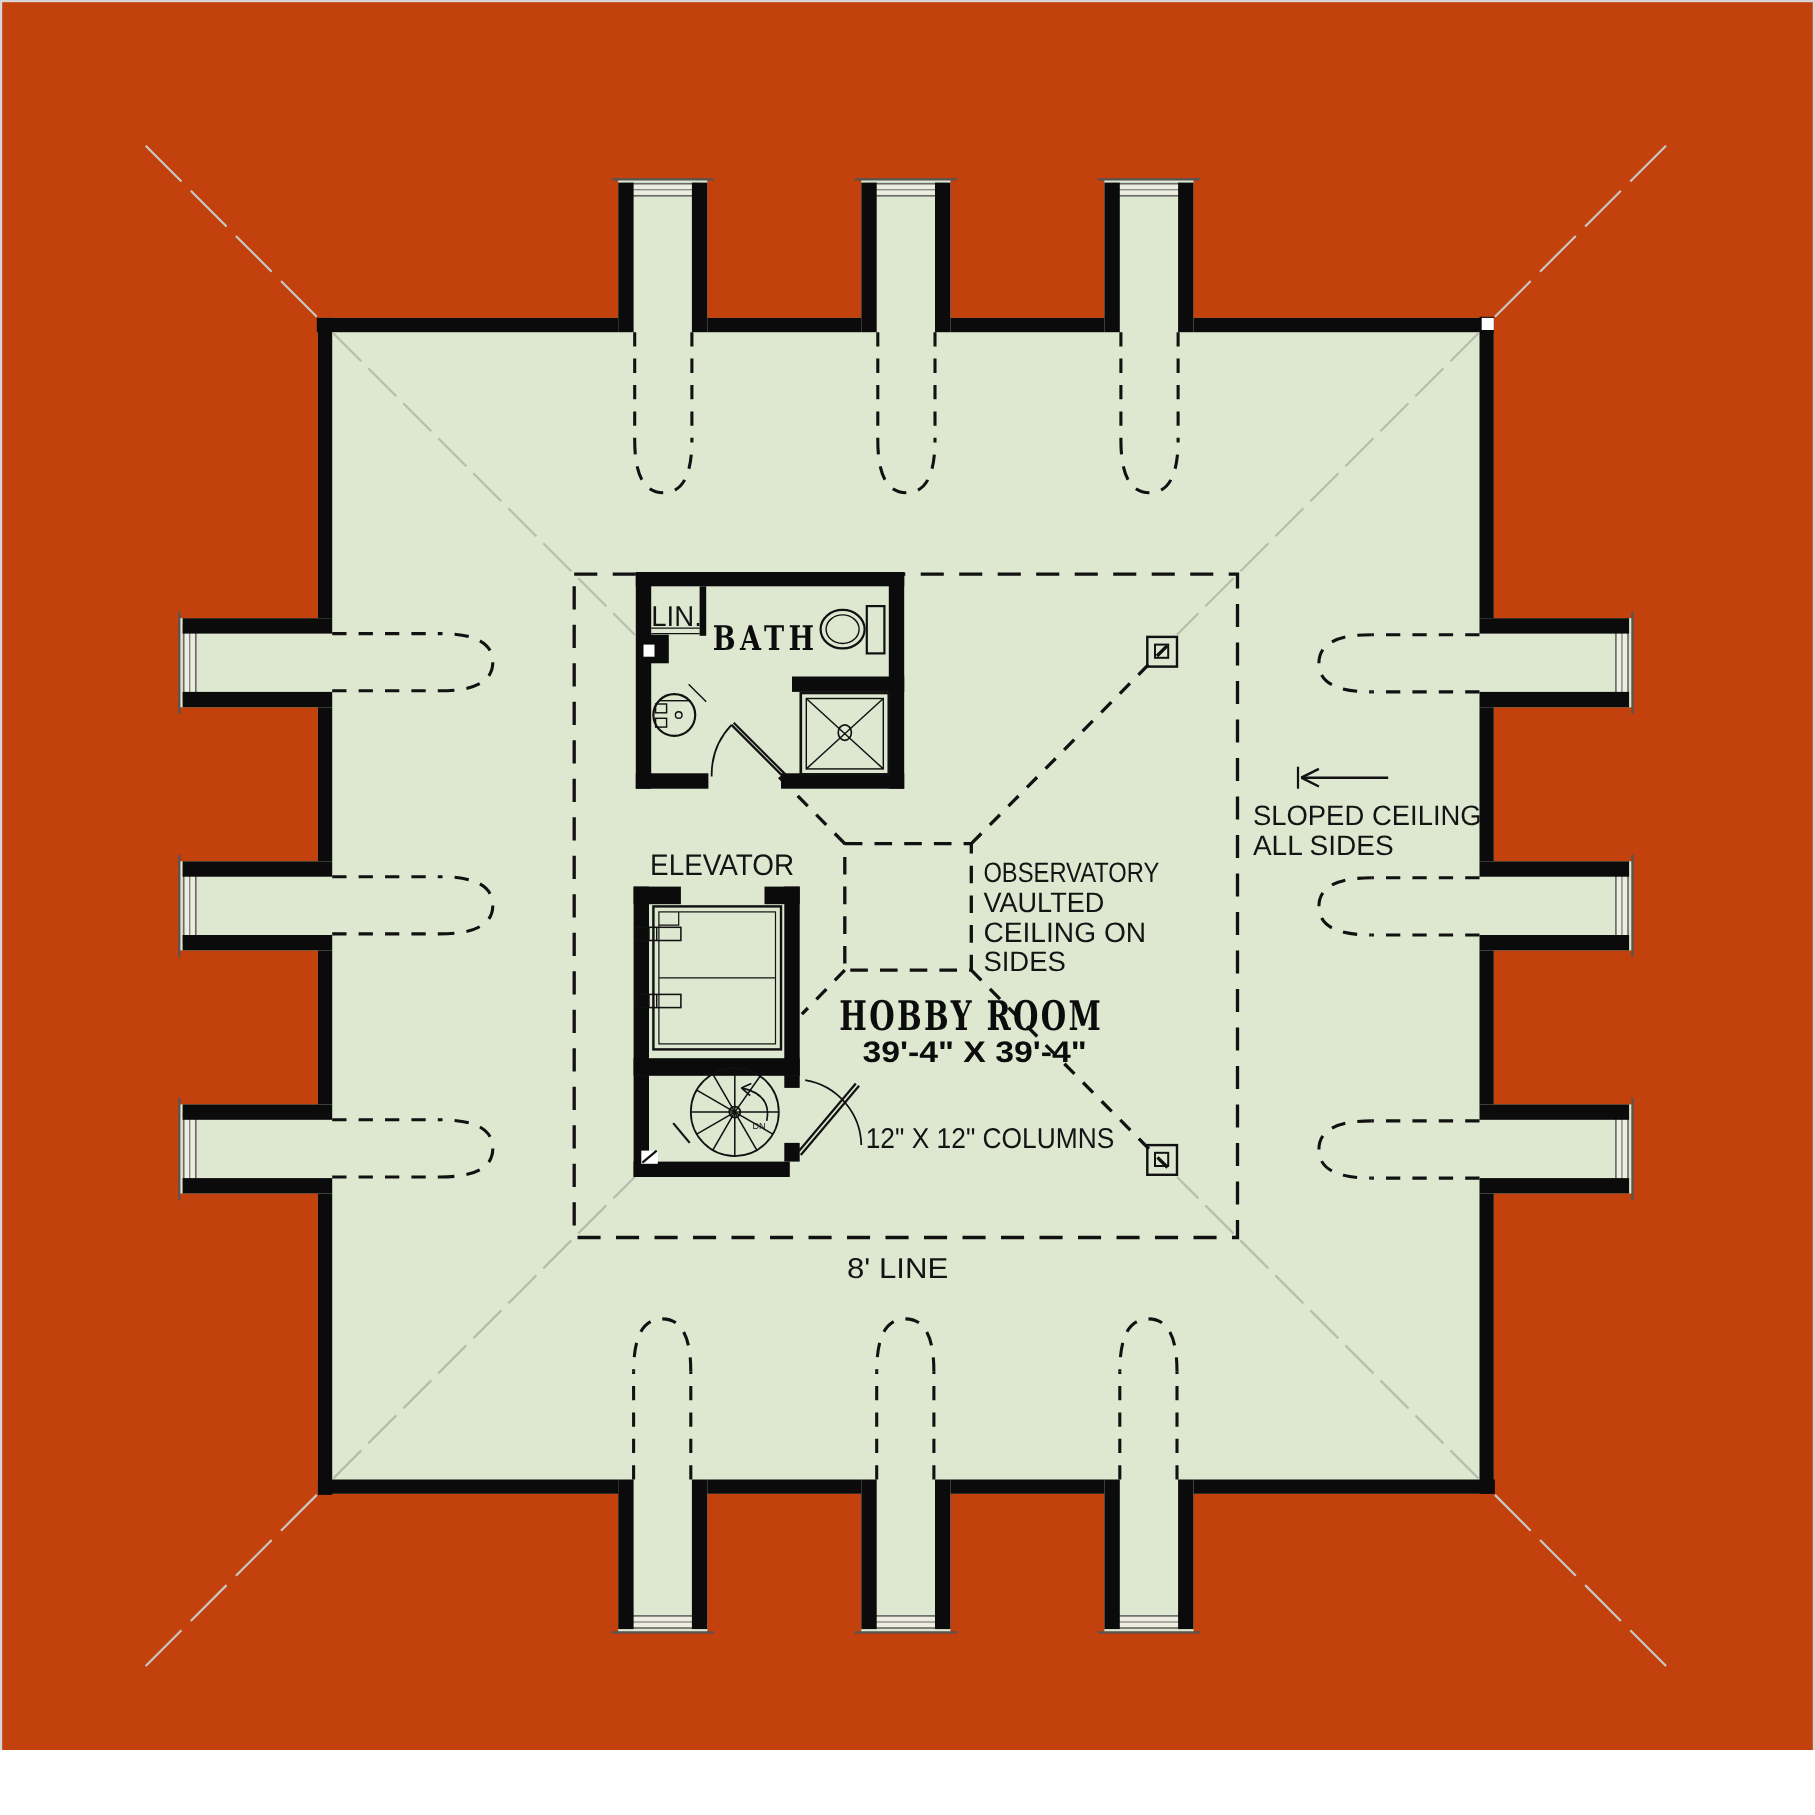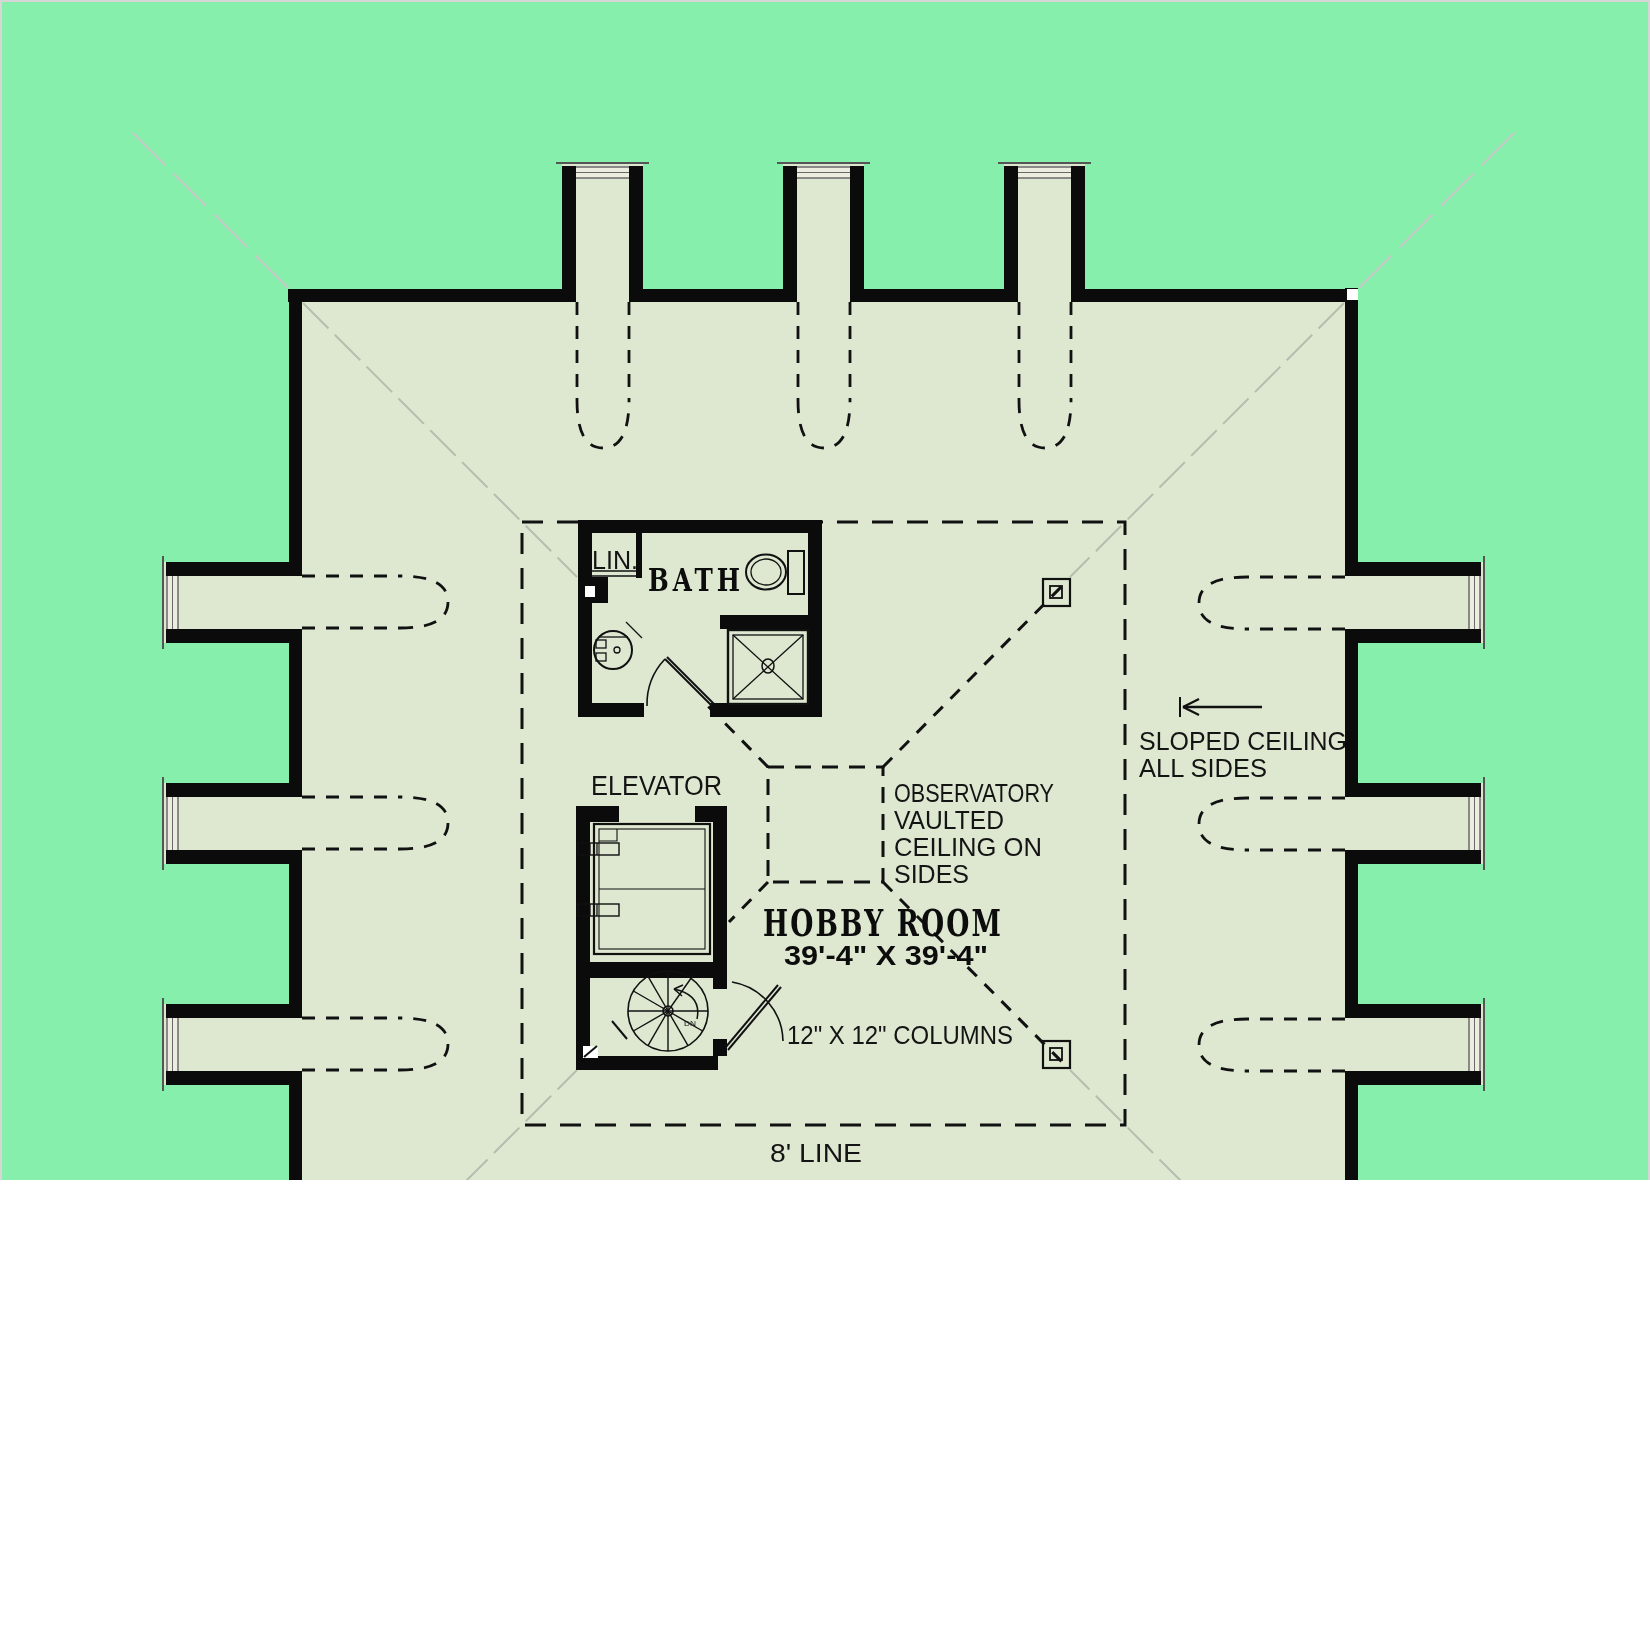--- a/index.html
+++ b/index.html
@@ -1,16 +1,16 @@
 <!DOCTYPE html>
 <html><head>
 <meta charset="utf-8">
 <style>
   html,body{margin:0;padding:0;background:#fff;}
-  .page{width:1650px;height:1180px;position:relative;background:#86efac;}
+  .page{width:1650px;height:1591px;position:relative;background:#c2410c;}
   svg{display:block;}
   .w{fill:#0b0b0b;stroke:none;}
   .ln{fill:none;stroke:#111;}
   .floorfill{stroke:none;}
   .sill{stroke:#555;stroke-width:2;}
   .glass{stroke:#6a6a6a;stroke-width:1.5;}
   .glassline{stroke:#6a6a6a;stroke-width:1;}
   .dashu{stroke:#111;stroke-width:2.8;fill:none;stroke-dasharray:13 11;}
   .dash8{stroke:#111;stroke-width:3;fill:none;stroke-dasharray:21 14;}
   .dashobs{stroke:#111;stroke-width:3;fill:none;stroke-dasharray:16 11;}

